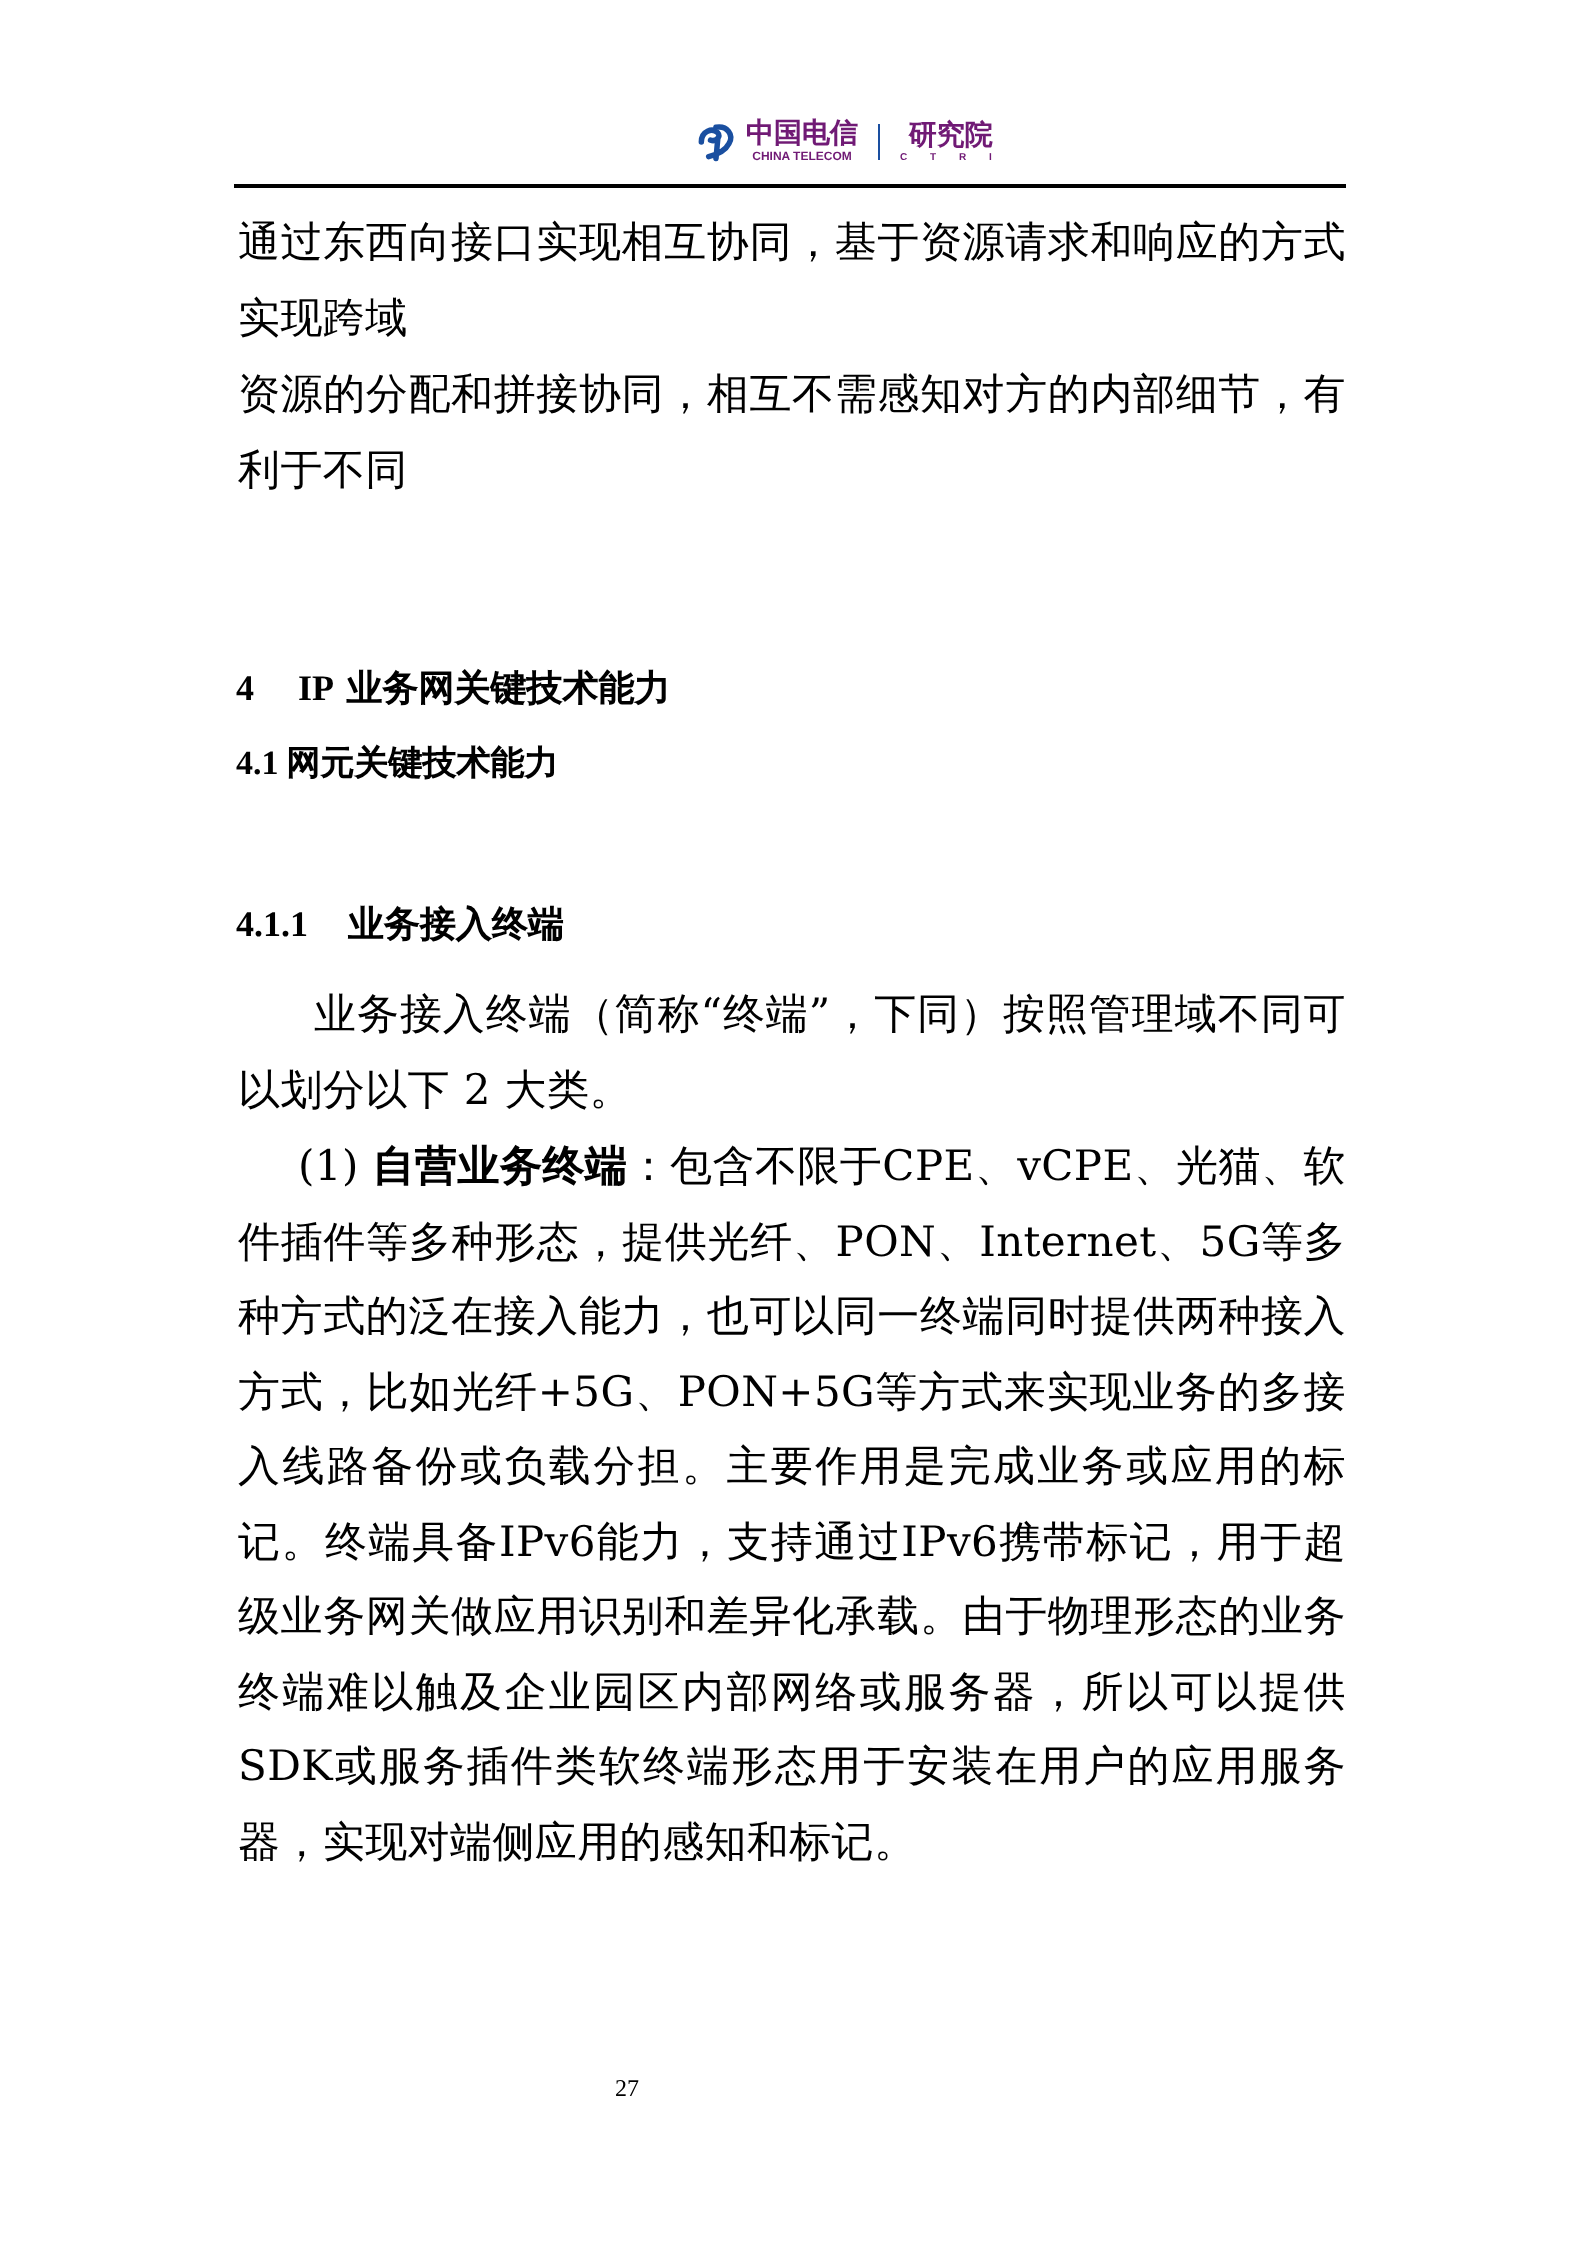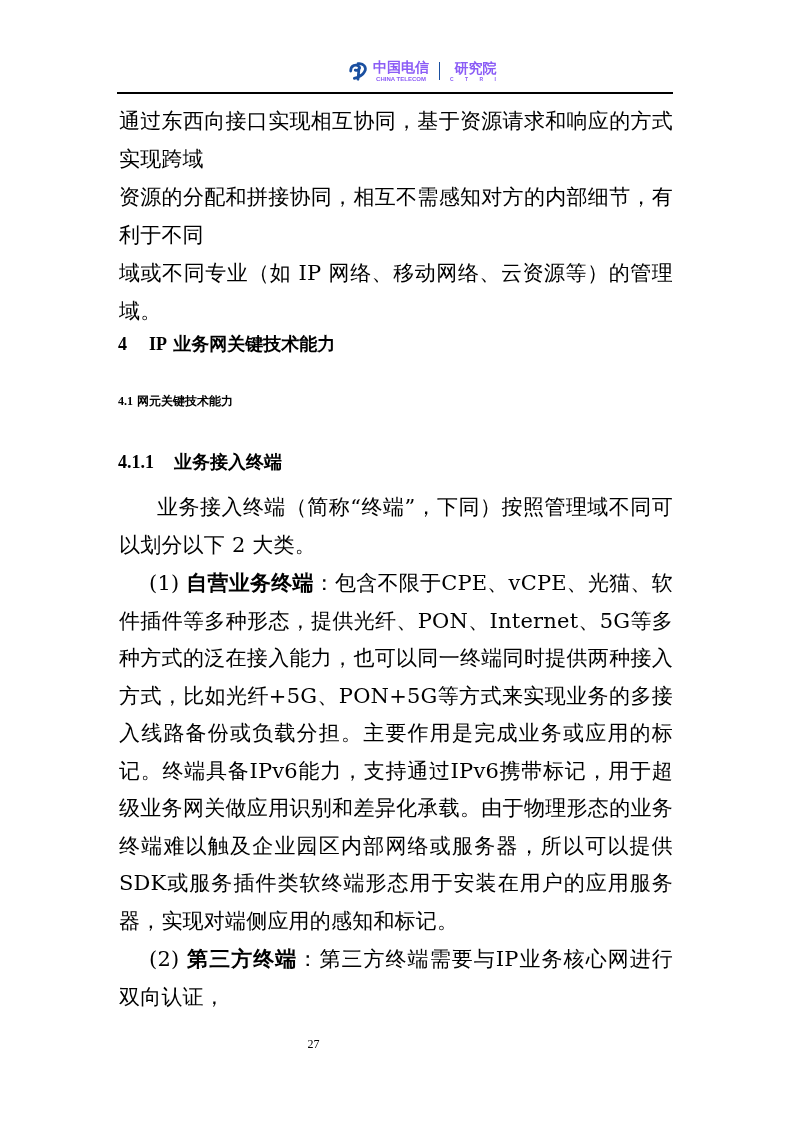--- a/index.html
+++ b/index.html
@@ -1,34 +1,34 @@
 <!DOCTYPE html>
 <html><head>
   <meta charset="utf-8">
   <style>
     html, body { margin: 0; padding: 0; background: #ffffff; }
     body { width: 793px; height: 1122px; position: relative; overflow: hidden;
       font-family: "DejaVu Serif", "Liberation Serif", serif; color: #000; }
     .header { position: absolute; top: 55px; left: 0; width: 793px; height: 32px; }
-    .logo { position: absolute; left: 347px; top: 2px; height: 28px; display: flex; align-items: center; gap: 4px; color: #8b5cf6; }
+    .logo { position: absolute; left: 347px; top: 2px; height: 28px; display: flex; align-items: center; gap: 4px; color: #701a75; }
     .logo-mark { width: 22px; height: 22px; }
     .logo-cn { display: flex; flex-direction: column; align-items: center; line-height: 1; }
     .logo-cn .big { font-family: "DejaVu Sans", sans-serif; font-size: 14px; font-weight: bold; letter-spacing: 0px; }
     .logo-cn .small { font-family: "Liberation Sans", sans-serif; font-size: 6px; font-weight: bold; margin-top: 2px; }
     .logo-sep { width: 1px; height: 18px; background: #1a4fa0; margin: 0 6px; }
     .logo-ri .big { font-size: 14px; }
     .logo-ri .small { letter-spacing: 5px; font-size: 5px; }
     .header-rule { position: absolute; top: 92px; left: 117px; width: 556px; height: 2px; background: #000; }
     .p { font-family: "DejaVu Serif", "Liberation Serif", serif; font-size: 21px; line-height: 37.5px; text-align: justify; letter-spacing: 0.2px; margin: 1px; }
     .indent { text-indent: 38px; }
     .indent-sm { text-indent: 30px; }
     .h1 { position: absolute; left: 118px; top: 332px; font-size: 18px; font-weight: bold; font-family: "DejaVu Sans", "Liberation Sans", sans-serif; text-align: right; }
     .h1 .num { font-family: "Liberation Serif", serif; margin-right: 22px; }
     .h1 .ip { font-family: "Liberation Serif", serif; }
-    .h2 { position: absolute; left: 118px; top: 393px; font-size: 12px; font-weight: bold; font-family: "DejaVu Sans", "Liberation Sans", sans-serif; }
+    .h2 { position: absolute; left: 118px; top: 370px; font-size: 17px; font-weight: bold; font-family: "DejaVu Sans", "Liberation Sans", sans-serif; }
     .h2 .num { font-family: "Liberation Serif", serif; margin-right: 4px; }
     .h3 { position: absolute; left: 118px; top: 450px; font-size: 18px; font-weight: bold; font-family: "DejaVu Sans", "Liberation Sans", sans-serif; }
     .h3 .num { font-family: "Liberation Serif", serif; margin-right: 20px; }
     .block1 { position: absolute; left: 118px; top: 102px; width: 556px; }
     .block2 { position: absolute; left: 118px; top: 488px; width: 556px; }
     b.term { font-family: "DejaVu Sans", sans-serif; font-weight: bold; }
     .footer { position: absolute; top: 1037px; left: 0; width: 627px; text-align: center; font-family: "Liberation Serif", serif; font-size: 12px; }
   </style>
 </head>
 <body>
@@ -47,34 +47,32 @@
       <span class="big">研究院</span>
       <span class="small">C T R I</span>
     </div>
   </div>
 </div>
 <div class="header-rule"></div>
 
 <div class="block1">
   <p class="p">通过东西向接口实现相互协同，基于资源请求和响应的方式实现跨域</p>
   <p class="p">资源的分配和拼接协同，相互不需感知对方的内部细节，有利于不同</p>
-  <p class="p">域或不同专业（如 IP 网络、移动网络、云资源等）的管理域。</p>
 </div>
 
 <div class="h1">
   <span class="num">4</span><span class="ip">IP</span> <span>业务网关键技术能力</span>
 </div>
 
 <div class="h2">
   <span class="num">4.1</span><span>网元关键技术能力</span>
 </div>
 
 <div class="h3">
   <span class="num">4.1.1</span><span>业务接入终端</span>
 </div>
 
 <div class="block2">
   <p class="p indent">业务接入终端（简称“终端”，下同）按照管理域不同可以划分以下 2 大类。</p>
   <p class="p indent-sm"><span>(1) </span><b class="term">自营业务终端</b><span>：</span><span>包含不限于CPE、vCPE、光猫、软件插件等多种形态，提供光纤、PON、Internet、5G等多种方式的泛在接入能力，也可以同一终端同时提供两种接入方式，比如光纤+5G、PON+5G等方式来实现业务的多接入线路备份或负载分担。主要作用是完成业务或应用的标记。终端具备IPv6能力，支持通过IPv6携带标记，用于超级业务网关做应用识别和差异化承载。由于物理形态的业务终端难以触及企业园区内部网络或服务器，所以可以提供SDK或服务插件类软终端形态用于安装在用户的应用服务器，实现对端侧应用的感知和标记。</span></p>
-  <p class="p indent-sm"><span>(2) </span><b class="term">第三方终端</b><span>：</span><span>第三方终端需要与IP业务核心网进行双向认证，</span></p>
 </div>
 
 <div class="footer">27</div>
 
 </body></html>

